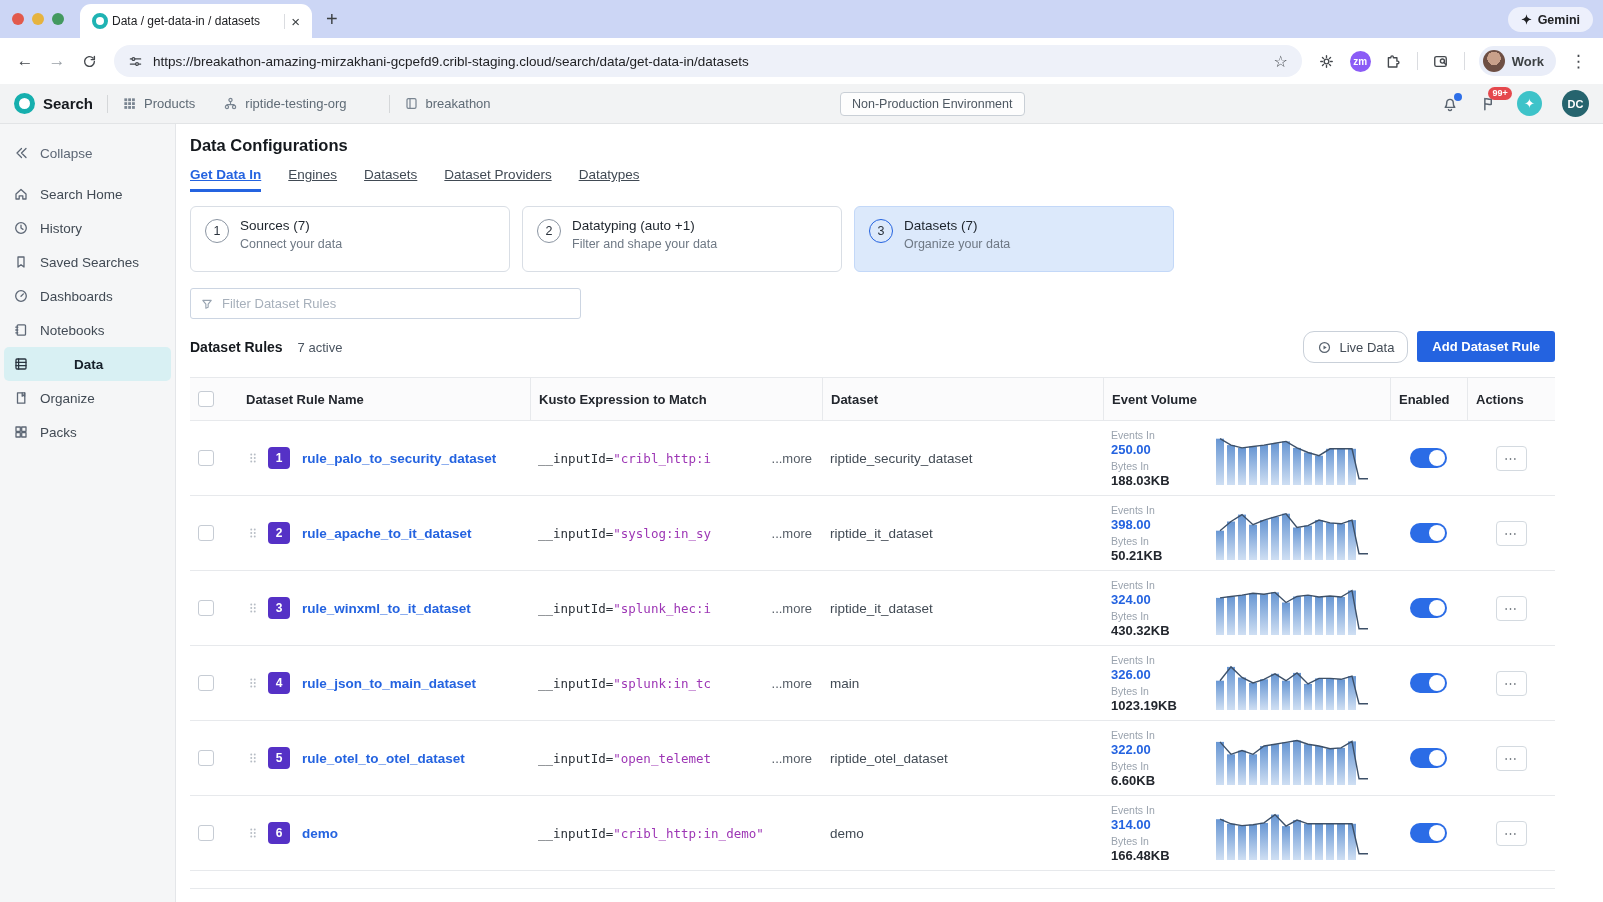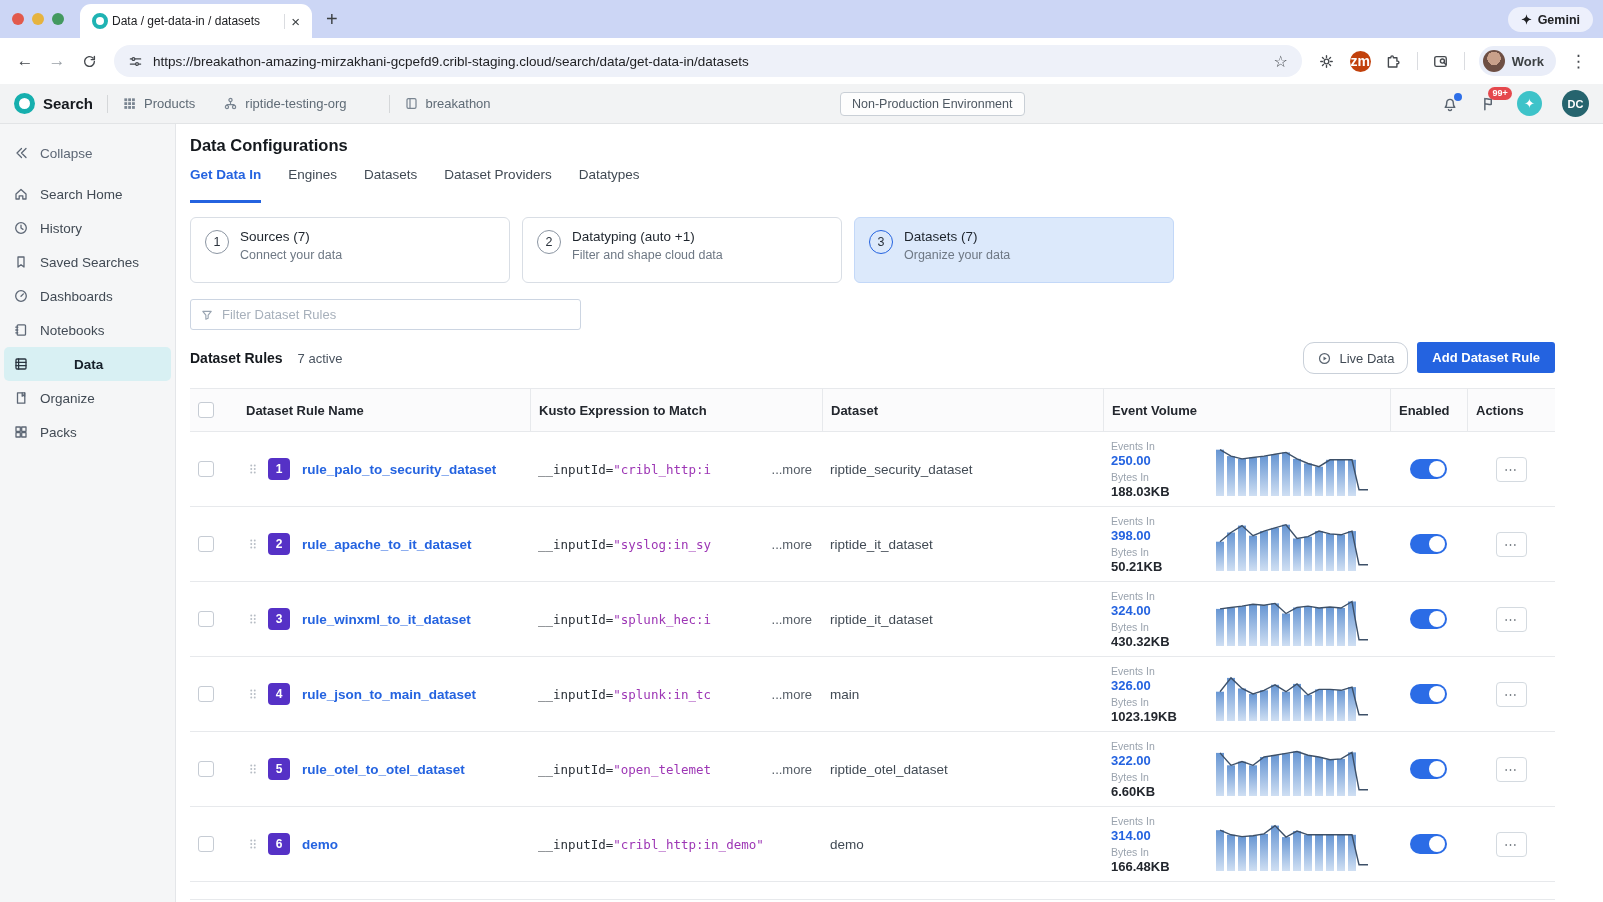--- a/index.html
+++ b/index.html
@@ -20,21 +20,21 @@
   .gemini-pill { position:absolute; right:10px; top:7px; height:25px; background:#edf0fc; border-radius:13px; display:flex; align-items:center; gap:6px; padding:0 13px; font-size:12.5px; font-weight:700; color:#202124; }
 
   .urlbar { height:46px; background:#fff; display:flex; align-items:center; padding:0 10px; gap:2px; }
   .nav-ic { width:30px; height:30px; display:flex; align-items:center; justify-content:center; color:#45494e; font-size:17px; flex:none; cursor:pointer; }
   .nav-ic.dim { color:#9aa0a6; }
   .nav-ic svg { width:17px; height:17px; }
   .omnibox { flex:1; height:32px; background:#eef1f9; border-radius:16px; display:flex; align-items:center; padding:0 14px; gap:10px; margin:0 8px; }
   .omnibox svg { width:15px; height:15px; color:#45494e; flex:none; }
   .url-text { flex:1; font-size:13.5px; color:#202124; white-space:nowrap; overflow:hidden; }
   .star { font-size:16px; color:#45494e; flex:none; cursor:pointer; }
-  .zm-circle { width:21px; height:21px; border-radius:50%; background:#c2410c; color:#fff; font-size:14px; font-weight:700; display:flex; align-items:center; justify-content:center; margin:0 6px; cursor:pointer; }
+  .zm-circle { width:21px; height:21px; border-radius:50%; background:#8b5cf6; color:#fff; font-size:10px; font-weight:700; display:flex; align-items:center; justify-content:center; margin:0 6px; cursor:pointer; }
   .chrome-sep { width:1px; height:18px; background:#dadce0; margin:0 6px; }
   .profile-chip { height:30px; background:#e9edf8; border-radius:15px; display:flex; align-items:center; gap:7px; padding:0 12px 0 4px; margin:0 6px; cursor:pointer; }
   .profile-avatar { width:22px; height:22px; border-radius:50%; background:radial-gradient(circle at 50% 38%, #c9a08a 0 38%, #6e4f44 39% 100%); }
   .profile-name { font-size:13px; font-weight:600; color:#3c4043; }
   .dots-v { font-size:17px; color:#45494e; padding:0 6px; cursor:pointer; }
 
   
   .appbar { height:40px; background:#f2f3f4; border-bottom:1px solid #e2e4e6; display:flex; align-items:center; padding:0 14px; position:relative; }
   .logo { width:21px; height:21px; border-radius:50%; border:5px solid #16afae; background:#fff; flex:none; }
   .brand { font-size:15px; font-weight:700; color:#15191e; margin-left:8px; }
@@ -55,21 +55,21 @@
   .sidebar { width:176px; background:#f5f6f7; border-right:1px solid #e4e6e9; padding-top:12px; flex:none; }
   .side-item { display:flex; align-items:center; gap:11px; height:34px; padding:0 13px; font-size:13.5px; color:#414a54; cursor:pointer; margin:0 0 0 0; }
   .side-item svg { width:16px; height:16px; color:#5d6775; flex:none; }
   .side-item.collapse { color:#5d6775; margin-bottom:7px; }
   .side-item.active { background:#d8f0f3; border-radius:5px; margin:0 4px; padding:0 9px; font-weight:700; color:#16202a;gap:45px; }
   .side-item.active svg { color:#2a3540; }
 
   main { flex:1; padding:12px 48px 0 14px; background:#fff; overflow:hidden; }
   .page-title { font-size:16.5px; font-weight:700; color:#15191e; }
   .tabs { display:flex; gap:27px; margin-top:12px; }
-  .tab-item { font-size:13.5px; color:#414a54; padding-bottom:18px; cursor:pointer; border-bottom:3px solid transparent; }
+  .tab-item { font-size:13.5px; color:#414a54; padding-bottom:7px; cursor:pointer; border-bottom:3px solid transparent;text-decoration:underline; }
   .tab-item.active { color:var(--accent); font-weight:700; border-bottom-color:var(--accent); }
 
   .steps { display:flex; gap:12px; margin-top:14px; }
   .step { width:320px; height:66px; border:1px solid #d9dee5; border-radius:6px; background:#fff; padding:11px 14px; display:flex; gap:11px; cursor:pointer; }
   .step.active { background:#dce9fb; border-color:#c3d8f8; }
   .step-num { width:24px; height:24px; border-radius:50%; border:1px solid #8b95a2; background:transparent; display:flex; align-items:center; justify-content:center; font-size:12.5px; color:#2a323c; flex:none; margin-top:1px; }
   .step.active .step-num { border-color:var(--accent); }
   .step-title { font-size:13.5px; color:#1d242c; }
   .step-sub { font-size:12.5px; color:#6e7884; margin-top:4px; }
 
@@ -353,21 +353,21 @@
     <span class="step-num">1</span>
     <span>
       <div class="step-title">Sources (7)</div>
       <div class="step-sub">Connect your data</div>
     </span>
   </div>
         <div class="step">
     <span class="step-num">2</span>
     <span>
       <div class="step-title">Datatyping (auto +1)</div>
-      <div class="step-sub">Filter and shape cloud data</div>
+      <div class="step-sub">Filter and shape your data</div>
     </span>
   </div>
         <div class="step active">
     <span class="step-num">3</span>
     <span>
       <div class="step-title">Datasets (7)</div>
       <div class="step-sub">Organize your data</div>
     </span>
   </div>
       </div>

